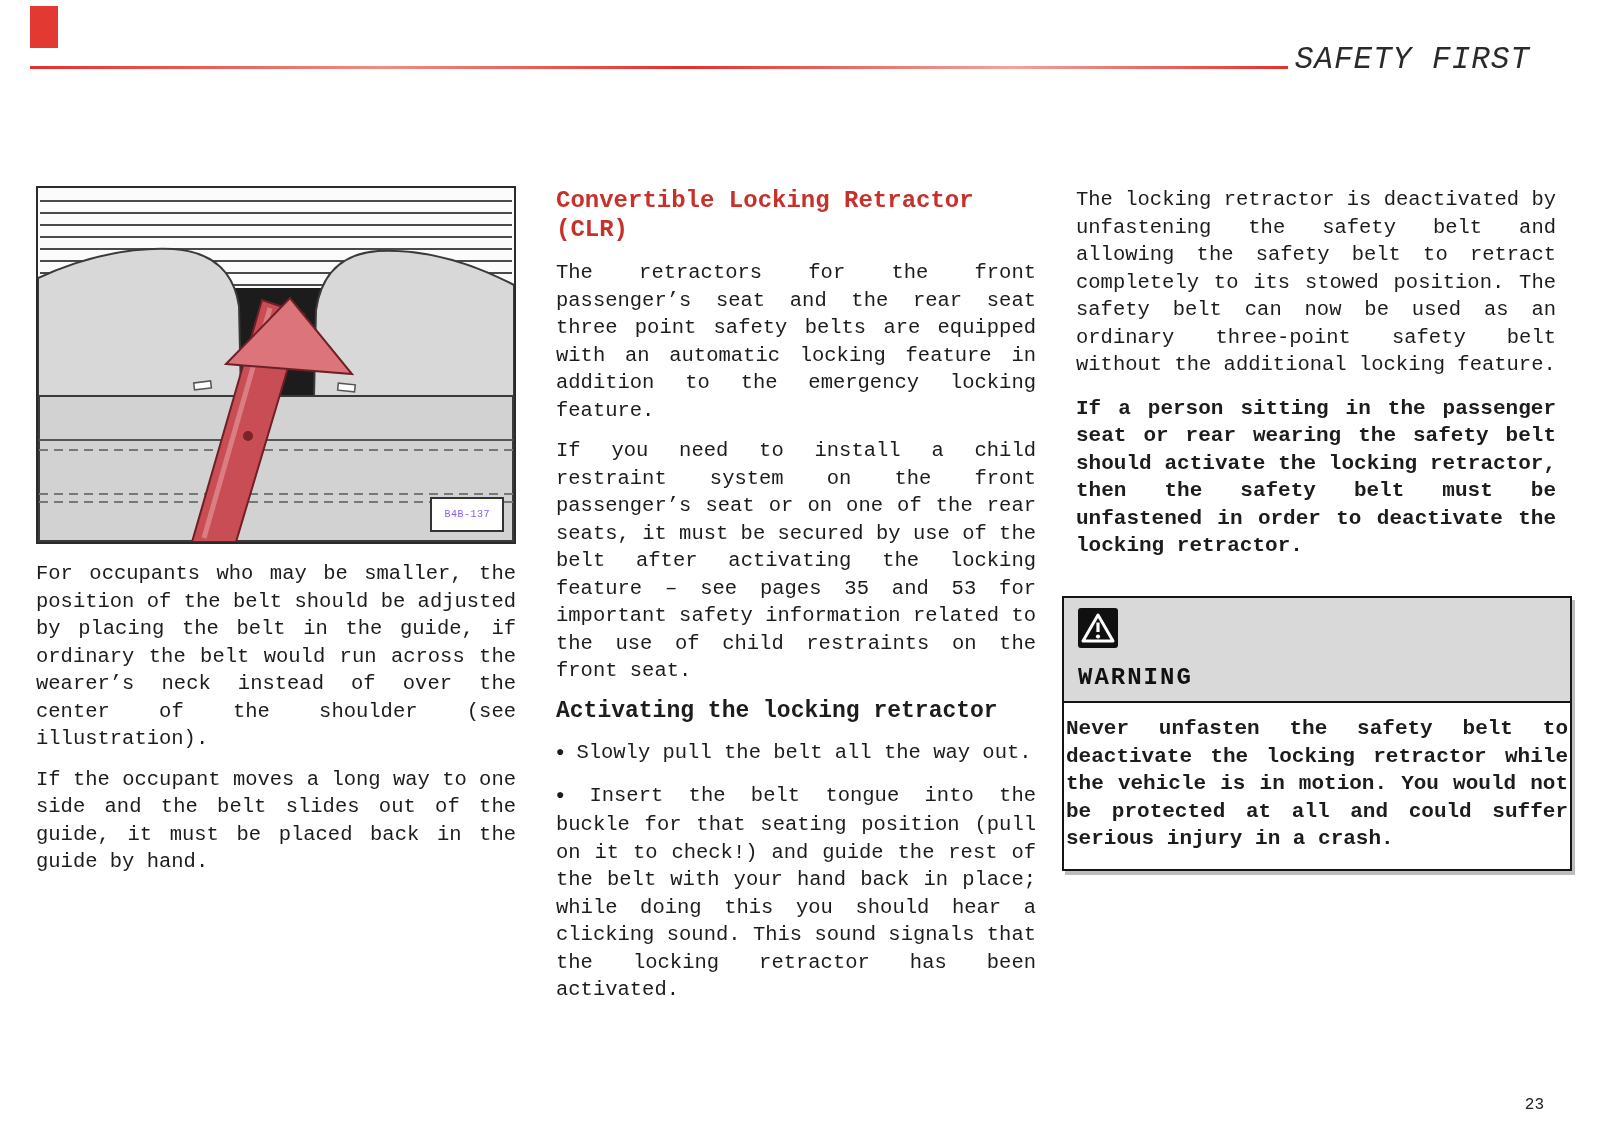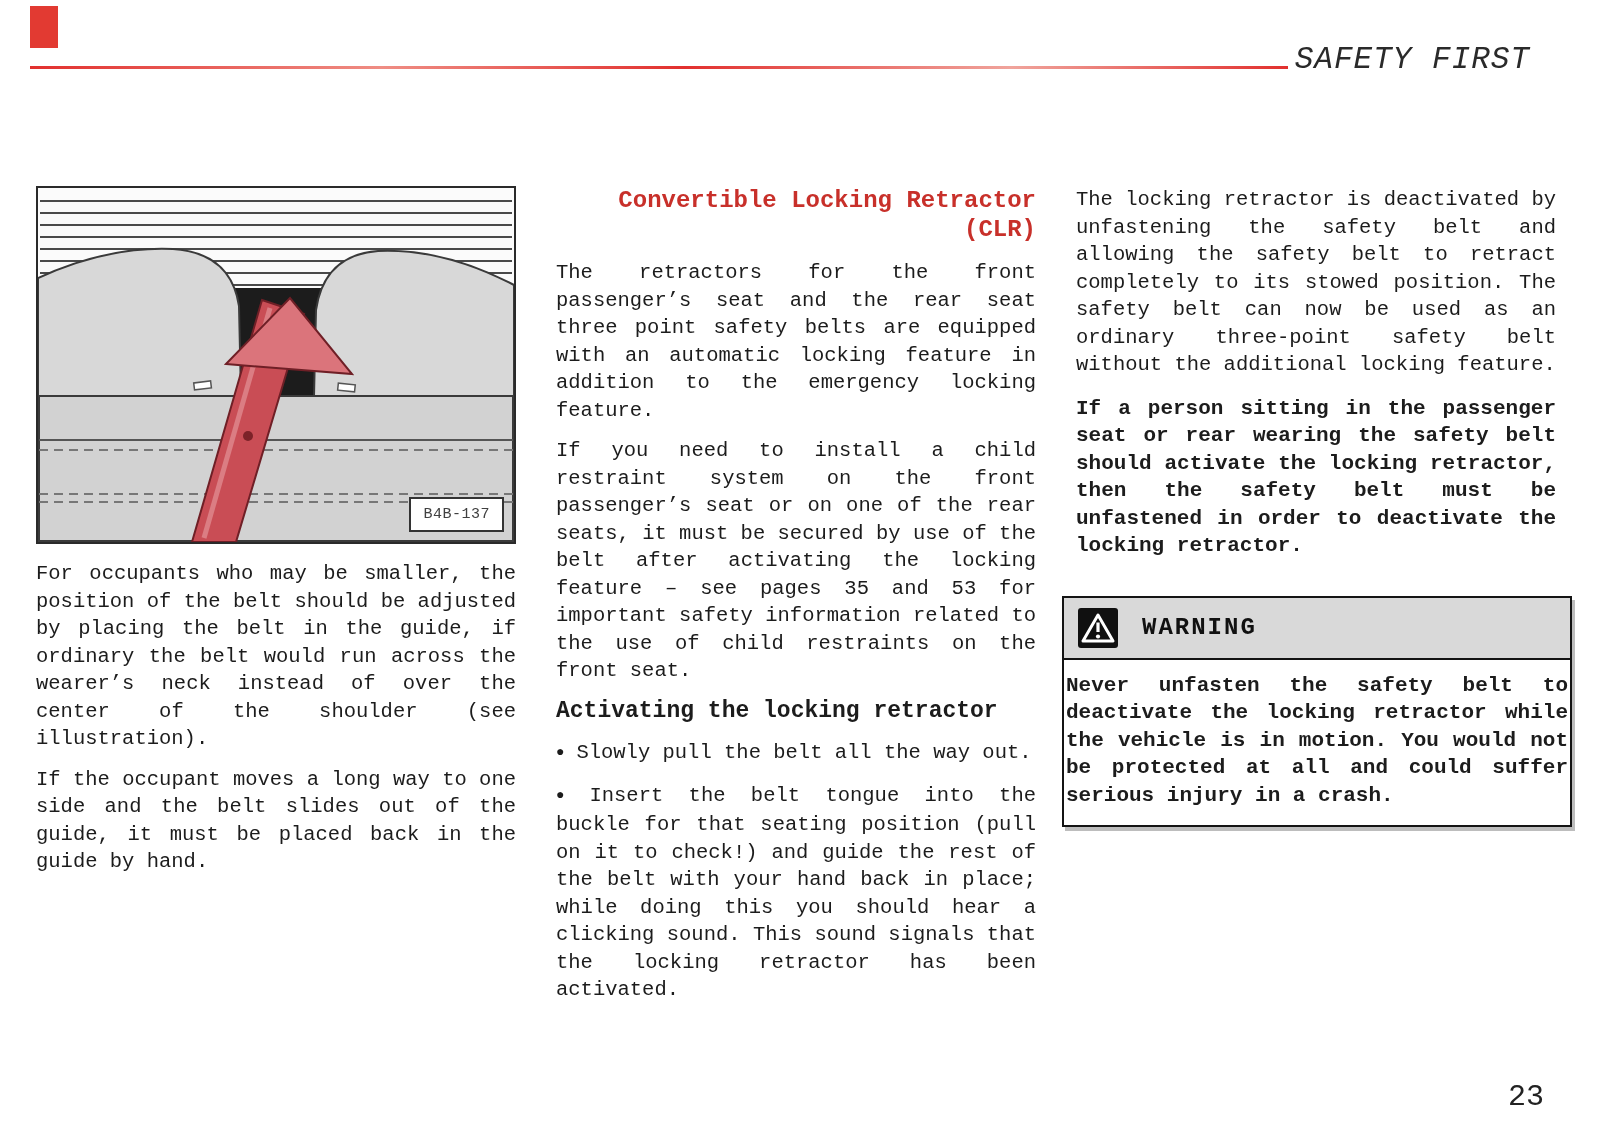--- a/index.html
+++ b/index.html
@@ -26,52 +26,53 @@
   .columns { position:absolute; top:186px; left:36px; display:flex; gap:40px; }
   .col { width:480px; font-size:20.5px; line-height:27.5px; text-align:justify; }
   .col p { margin-bottom:13px; }
 
   
   .belt-figure { position:relative; width:480px; height:358px; border:2px solid #2a2a2a; margin-bottom:16px; background:#fbfbfb; }
   .belt-figure svg { display:block; }
   .fig-label {
     position:absolute; right:10px; bottom:10px;
     border:2px solid #333; background:#ffffff;
-    padding:2px 12px; font-size:15px; letter-spacing:.5px; color:#404040; font-style:normal;
+    padding:2px 12px; font-size:10px; letter-spacing:.5px; color:#8b5cf6; font-style:normal;
   }
 
   
-  .red-heading { color:#c8302a; font-size:24px; line-height:29px; font-weight:bold; margin-bottom:15px; text-align:right; }
+  .red-heading { color:#c8302a; font-size:24px; line-height:29px; font-weight:bold; margin-bottom:15px; text-align:left; }
   .red-heading .hl { display:block; }
   .sub-heading { font-size:23px; font-weight:bold; margin:8px 0 14px; text-align:left; }
   .black-heading { font-size:21.5px; font-weight:bold; margin-bottom:12px; text-align:left; }
 
   
   .bullet-item { text-align:justify; }
   .bullet-dot { font-size:14px; margin-right:12px; position:relative; top:-2px; }
 
   
   .bold-para { font-weight:bold; font-size:21px; line-height:27.5px; margin-top:16px; }
 
   
   .warning-box {
     margin-top:36px; margin-left:-14px; width:calc(100% + 30px);
     border:2px solid #141414; background:#ffffff;
     box-shadow:3px 4px 0 #bdbdbd;
   }
   .warning-header {
-    display:flex; align-items:center; gap:24px;
+    display:flex; align-items:flex-start; gap:16px;
     padding:10px 14px; background:#d9d9d9;
     border-bottom:2px solid #141414;
+    flex-direction:column;
   }
   .warning-icon { width:40px; height:40px; flex:0 0 auto; }
   .warning-title { font-size:24px; font-weight:bold; letter-spacing:2px; color:#111; }
   .warning-body { font-weight:bold; font-size:21px; line-height:27.5px; padding:12px 2px 16px; text-align:justify; margin:0 !important; }
 
-  .page-number { position:absolute; right:70px; bottom:28px; font-size:30px; color:#222; }
+  .page-number { position:absolute; right:70px; bottom:28px; font-size:16px; color:#222; }
 </style>
 </head>
 <body>
 
 <div class="page">
 
   <div class="red-block"></div>
   <div class="header-rule"></div>
   <div class="header-title">SAFETY FIRST</div>
 

